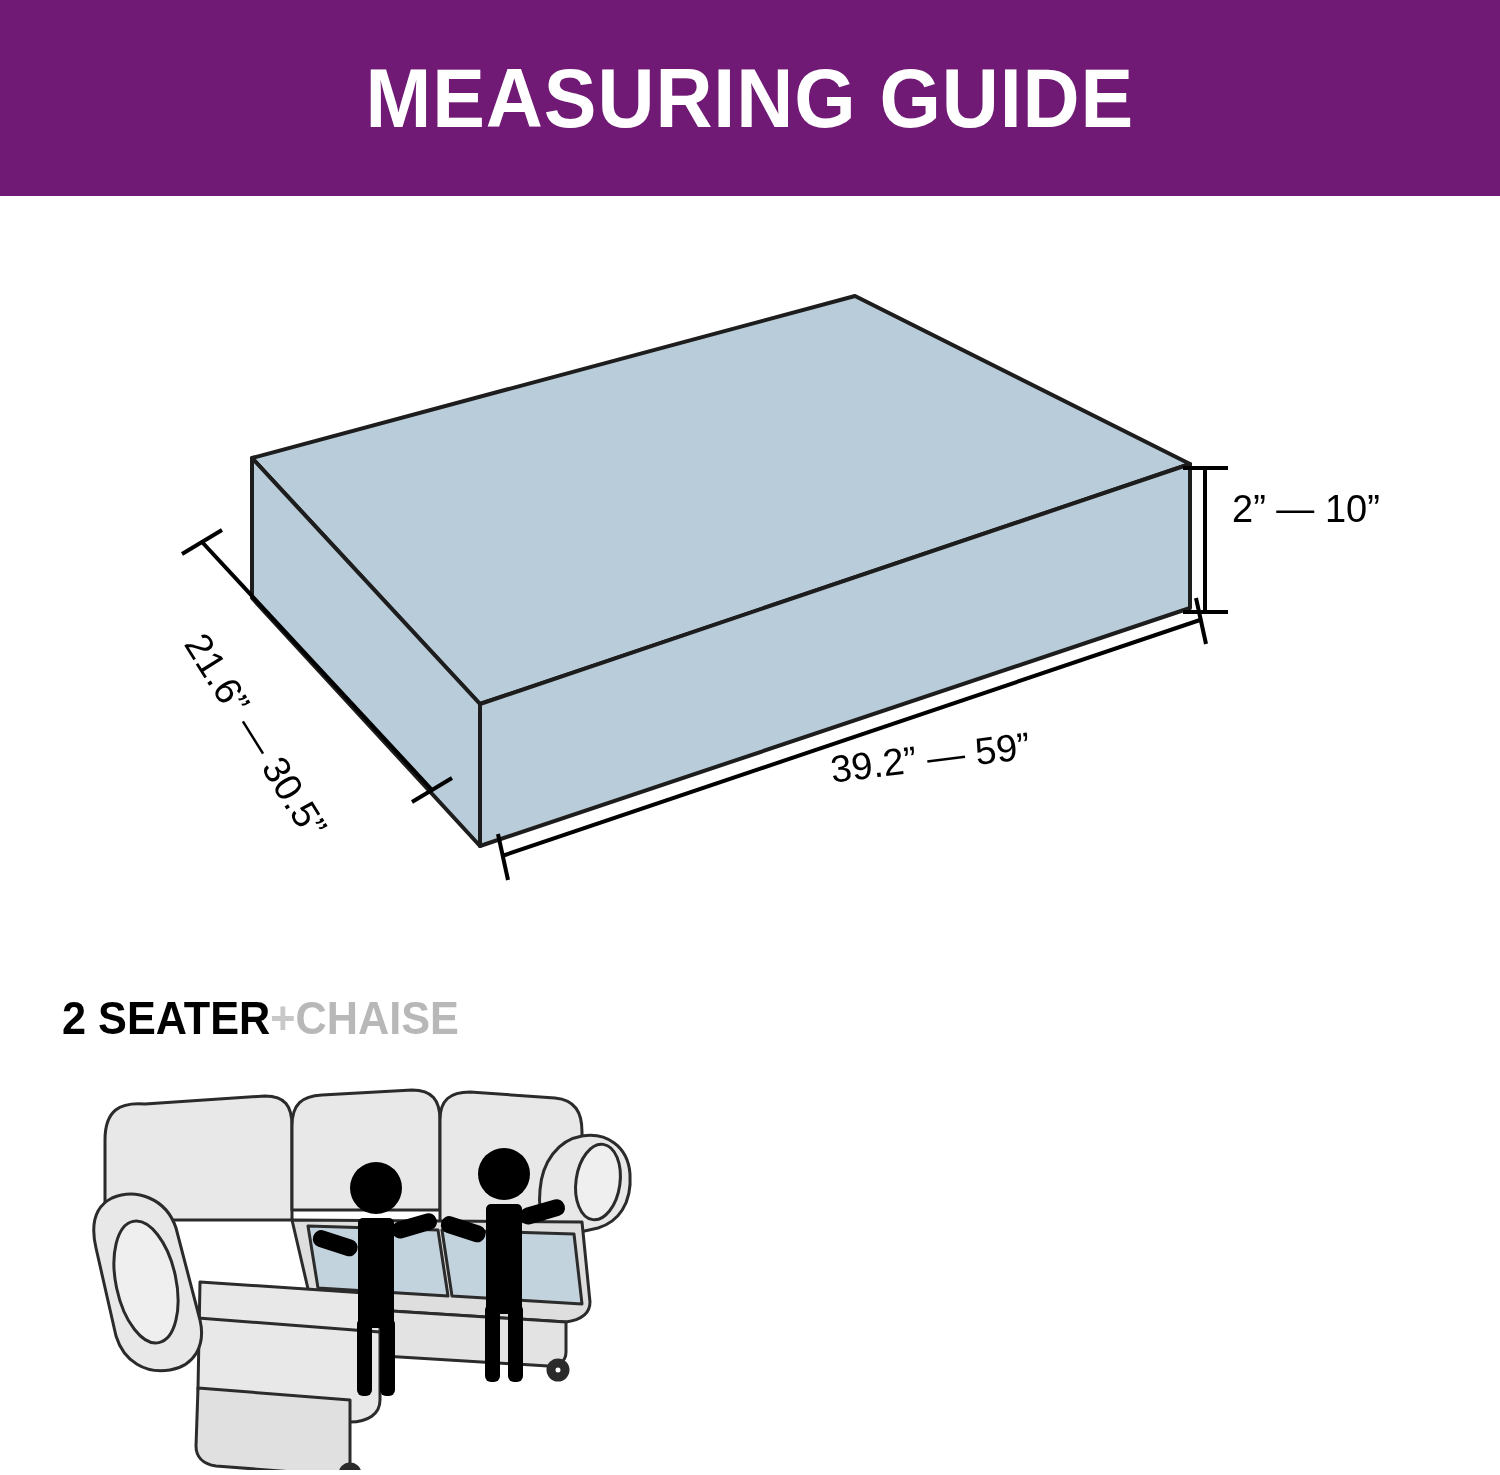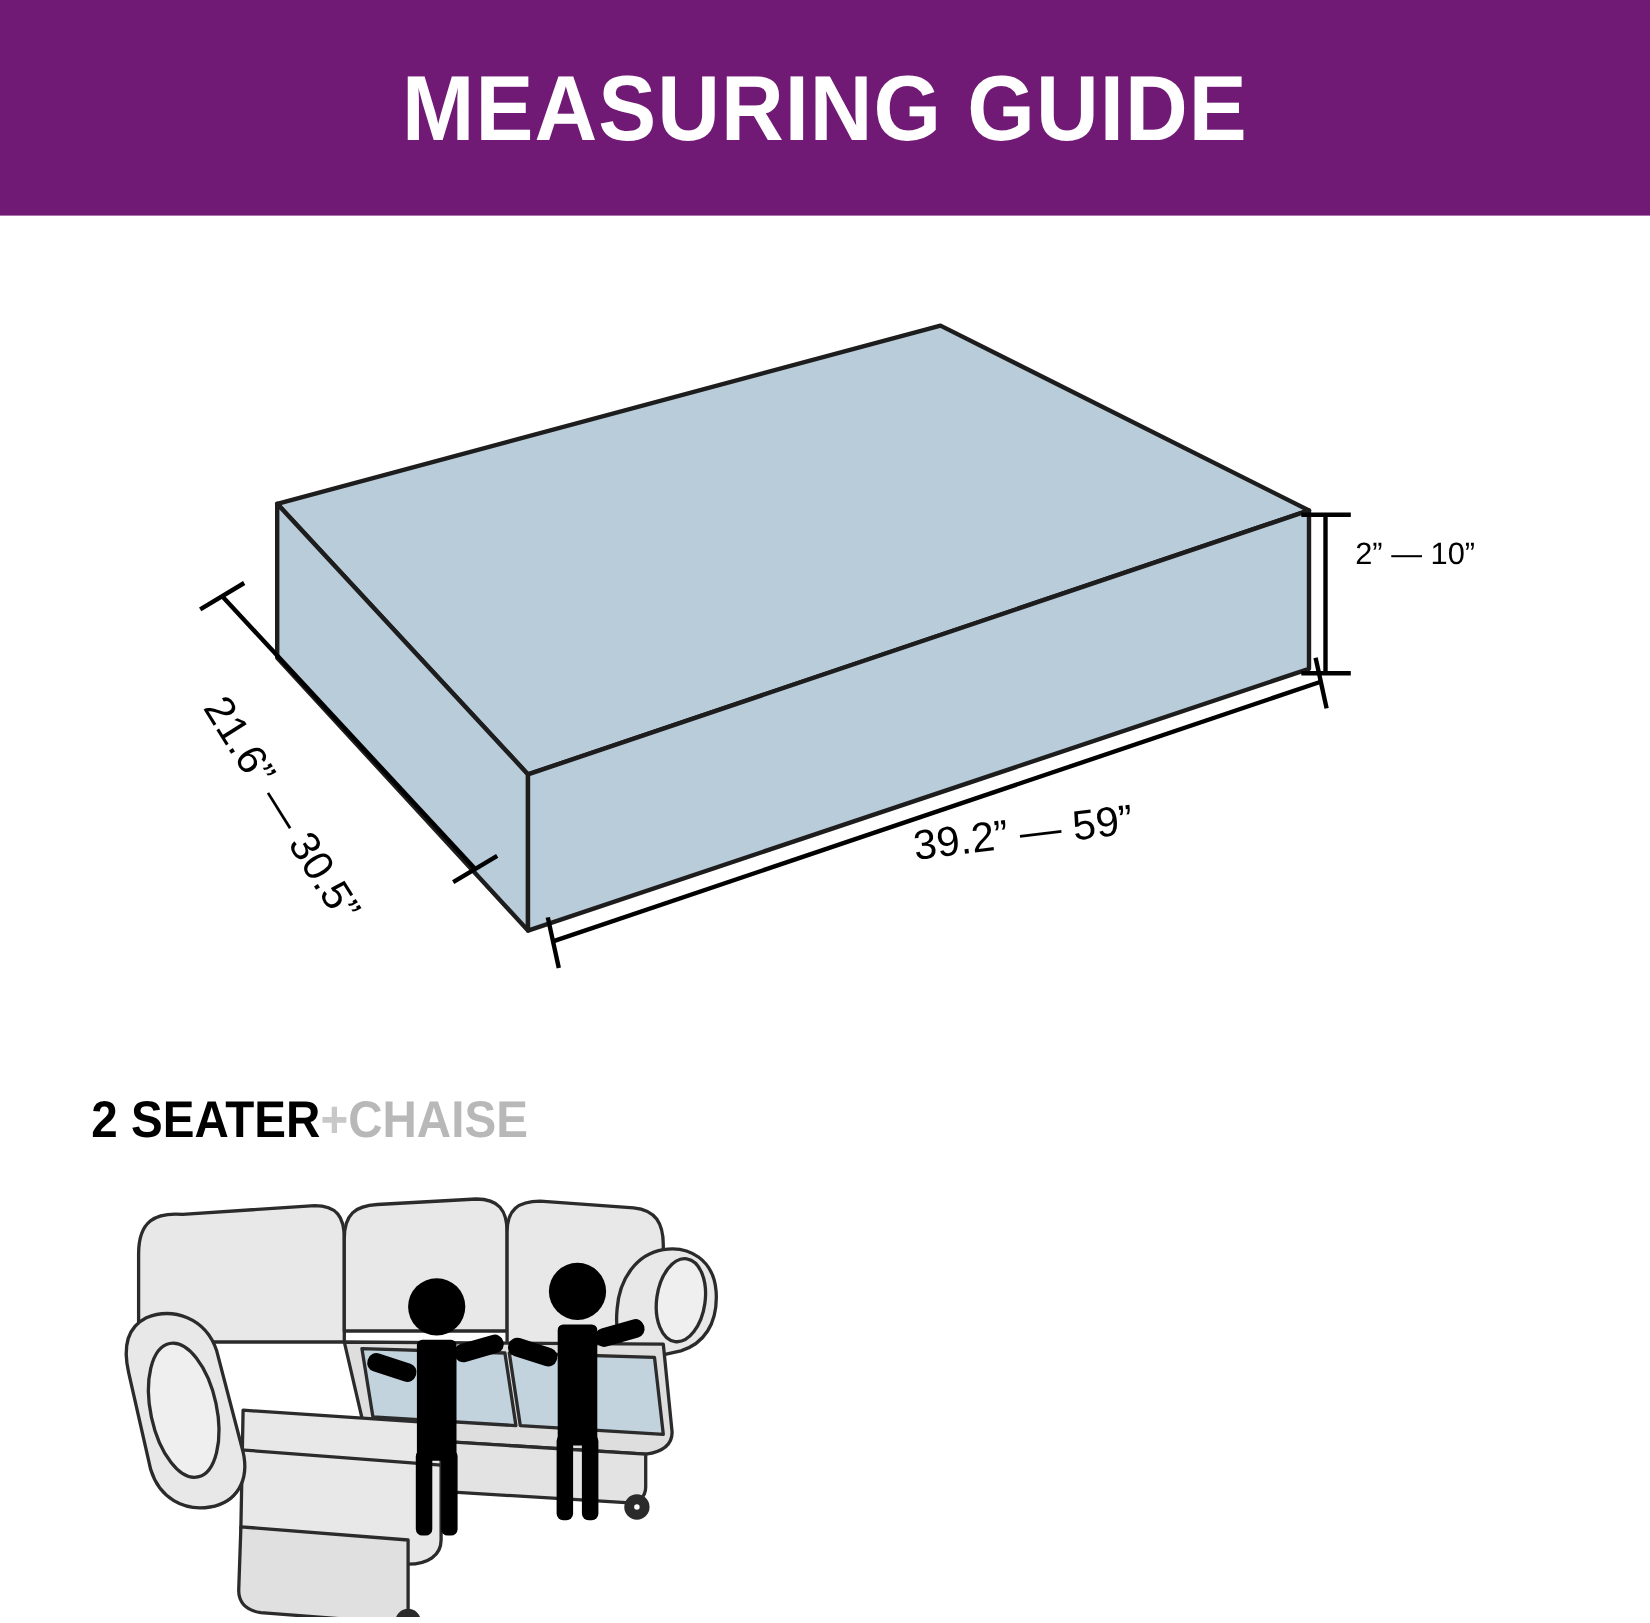--- a/index.html
+++ b/index.html
@@ -52,21 +52,21 @@
   .dim-label {
     position: absolute;
     font-family: "Liberation Sans", sans-serif;
     font-size: 36px;
     color: #000000;
     white-space: nowrap;
   }
   #label-height {
     left: 1232px;
     top: 292px;
-    font-size: 28px;
+    font-size: 38px;
   }
   #label-width {
     left: 828px;
     top: 553px;
     font-size: 38px;
     transform: rotate(-7deg);
     transform-origin: left top;
   }
   #label-depth {
     left: 212px;
@@ -83,21 +83,21 @@
     top: 966px;
     width: 1500px;
     height: 509px;
   }
   .panel {
     position: absolute;
     top: 0;
     width: 750px;
     height: 509px;
   }
-  #panel-left { left: 0; margin-left: 21px; }
+  #panel-left { left: 0; }
   #panel-right { left: 750px; }
 
   .panel-title {
     position: absolute;
     top: 24px;
     font-family: "Liberation Sans", sans-serif;
     font-weight: bold;
     font-size: 47px;
     color: #000000;
     white-space: nowrap;

